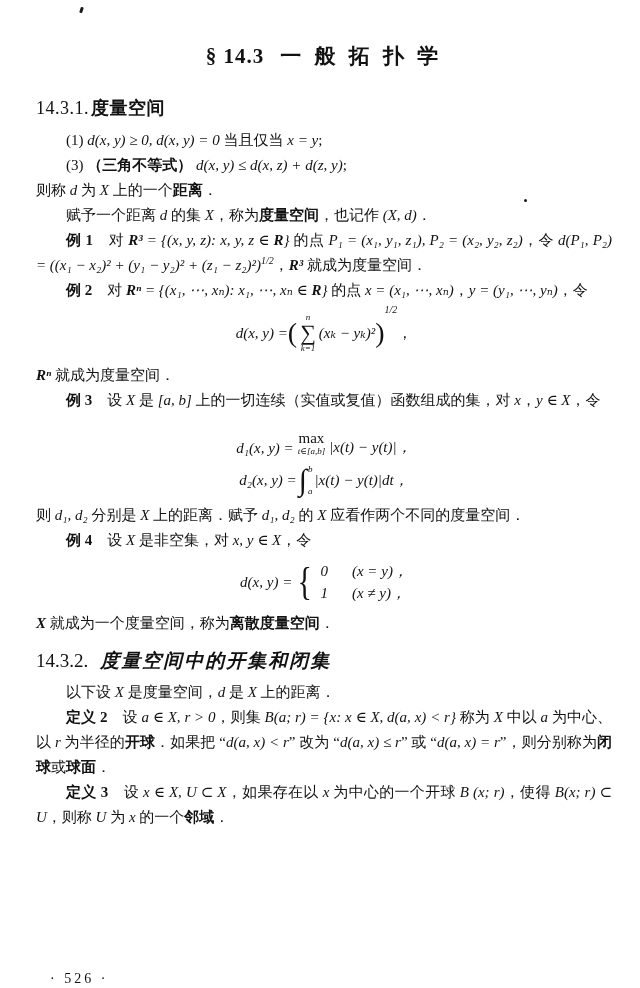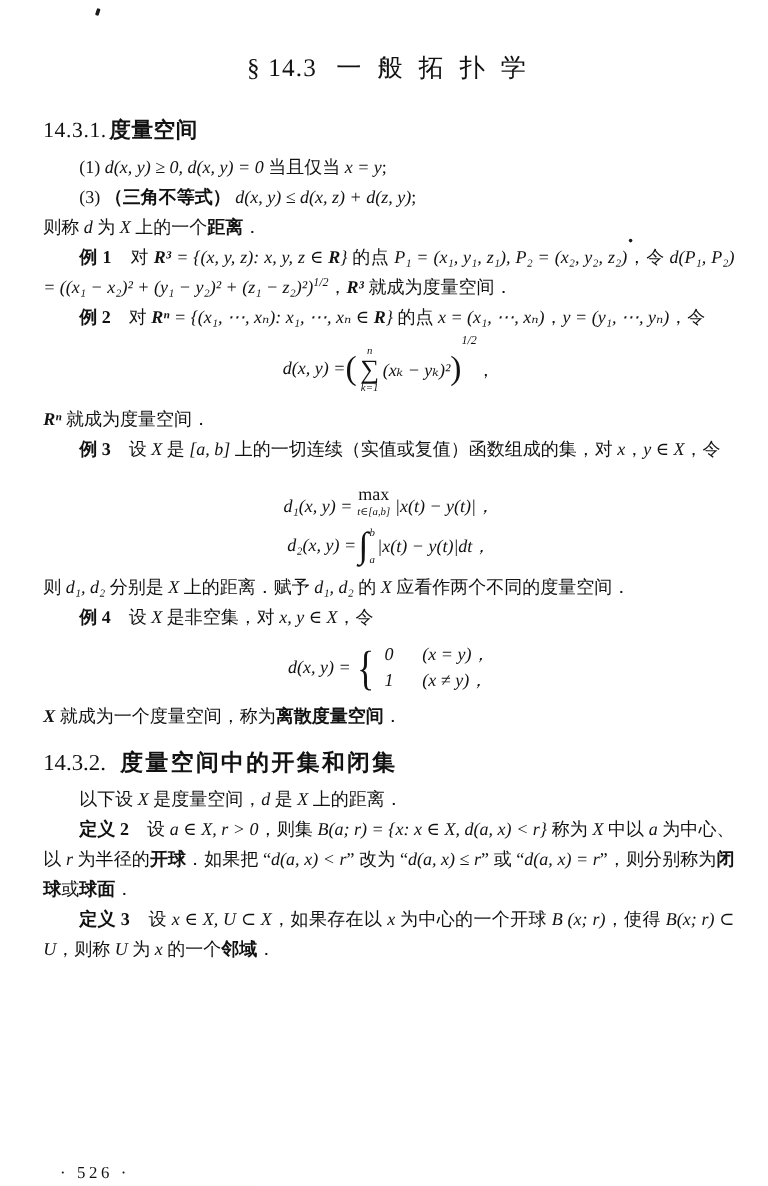--- a/index.html
+++ b/index.html
@@ -5,28 +5,28 @@
   * { box-sizing: border-box; }
   html, body { margin: 0; padding: 0; }
   body { width: 640px; background: #f6f6f4; }
   .page {
     position: relative; width: 640px; height: 988px;
     background: #ffffff; color: #121212; overflow: hidden;
     font-family: "Liberation Serif", "DejaVu Serif", serif;
   }
   .content { padding: 0 28px 0 36px; }
 
-  .doc-title { margin: 0; padding-top: 42px; text-align: center; font-size: 21px; font-weight: 400; }
+  .doc-title { margin: 0; padding-top: 42px; text-align: center; font-size: 21px; font-weight: 700; }
   .doc-title .prefix { letter-spacing: 1px; margin-right: 16px; }
   .doc-title .spread { letter-spacing: 4px; }
 
   .h1 { margin: 26px 0 8px; font-size: 18px; font-weight: 400; letter-spacing: 0.5px; }
   .h1 .ht { font-weight: 700; margin-left: 2px; }
   .h2 { margin: 12px 0 6px; font-size: 19px; font-weight: 400; }
-  .h2 .ht { font-weight: 700; margin-left: 12px; letter-spacing: 2px; }
+  .h2 .ht { font-weight: 700; margin-left: 12px; letter-spacing: 2px; font-style: italic; }
 
   .para { margin: 0; font-size: 15px; line-height: 25px; text-align: justify; }
   .indent { text-indent: 2em; }
 
   .m  { font-style: italic; }
   .b  { font-weight: 700; font-style: normal; }
   .bm { font-weight: 700; font-style: italic; }
   sup { font-size: 10px; line-height: 0; }
 
   .formula { display: flex; justify-content: center; align-items: center; font-size: 15px; margin: 3px 0; }
@@ -73,20 +73,21 @@
       <span class="prefix">§ 14.3</span><span class="spread">一 般 拓 扑 学</span>
     </h1>
 
     <h2 class="h1">
       <span>14.3.1.</span><span class="ht">度量空间</span>
     </h2>
 
     <p class="para indent"><span>(1) </span><span class="m">d(x, y) ≥ 0, d(x, y) = 0</span><span> 当且仅当 </span><span class="m">x = y</span><span>;</span></p>
     <p class="para indent"><span>(3) </span><span class="b">（三角不等式）</span><span> </span><span class="m">d(x, y) ≤ d(x, z) + d(z, y)</span><span>;</span></p>
     <p class="para"><span>则称 </span><span class="m">d</span><span> 为 </span><span class="m">X</span><span> 上的一个</span><span class="b">距离</span><span>．</span></p>
+    <p class="para indent"><span>赋予一个距离 </span><span class="m">d</span><span> 的集 </span><span class="m">X</span><span>，称为</span><span class="b">度量空间</span><span>，也记作 </span><span class="m">(X, d)</span><span>．</span></p>
 
     <p class="para indent"><span class="b">例 1</span><span>　对 </span><span class="bm">R</span><span class="bm">³</span><span class="m"> = {(x, y, z): x, y, z ∈ </span><span class="bm">R</span><span class="m">}</span><span> 的点 </span><span class="m">P₁ = (x₁, y₁, z₁), P₂ = (x₂, y₂, z₂)</span><span>，令 </span><span class="m">d(P₁, P₂) = ((x₁ − x₂)² + (y₁ − y₂)² + (z₁ − z₂)²)</span><sup class="m sup">1/2</sup><span>，</span><span class="bm">R</span><span class="bm">³</span><span> 就成为度量空间．</span></p>
 
     <p class="para indent"><span class="b">例 2</span><span>　对 </span><span class="bm">R</span><span class="bm">ⁿ</span><span class="m"> = {(x₁, ⋯, xₙ): x₁, ⋯, xₙ ∈ </span><span class="bm">R</span><span class="m">}</span><span> 的点 </span><span class="m">x = (x₁, ⋯, xₙ)</span><span>，</span><span class="m">y = (y₁, ⋯, yₙ)</span><span>，令</span></p>
 
     <div class="formula f-sum">
       <span class="m">d(x, y) = </span>
       <span class="bigp">(</span>
       <span class="sumwrap">
         <span class="lim">n</span>

